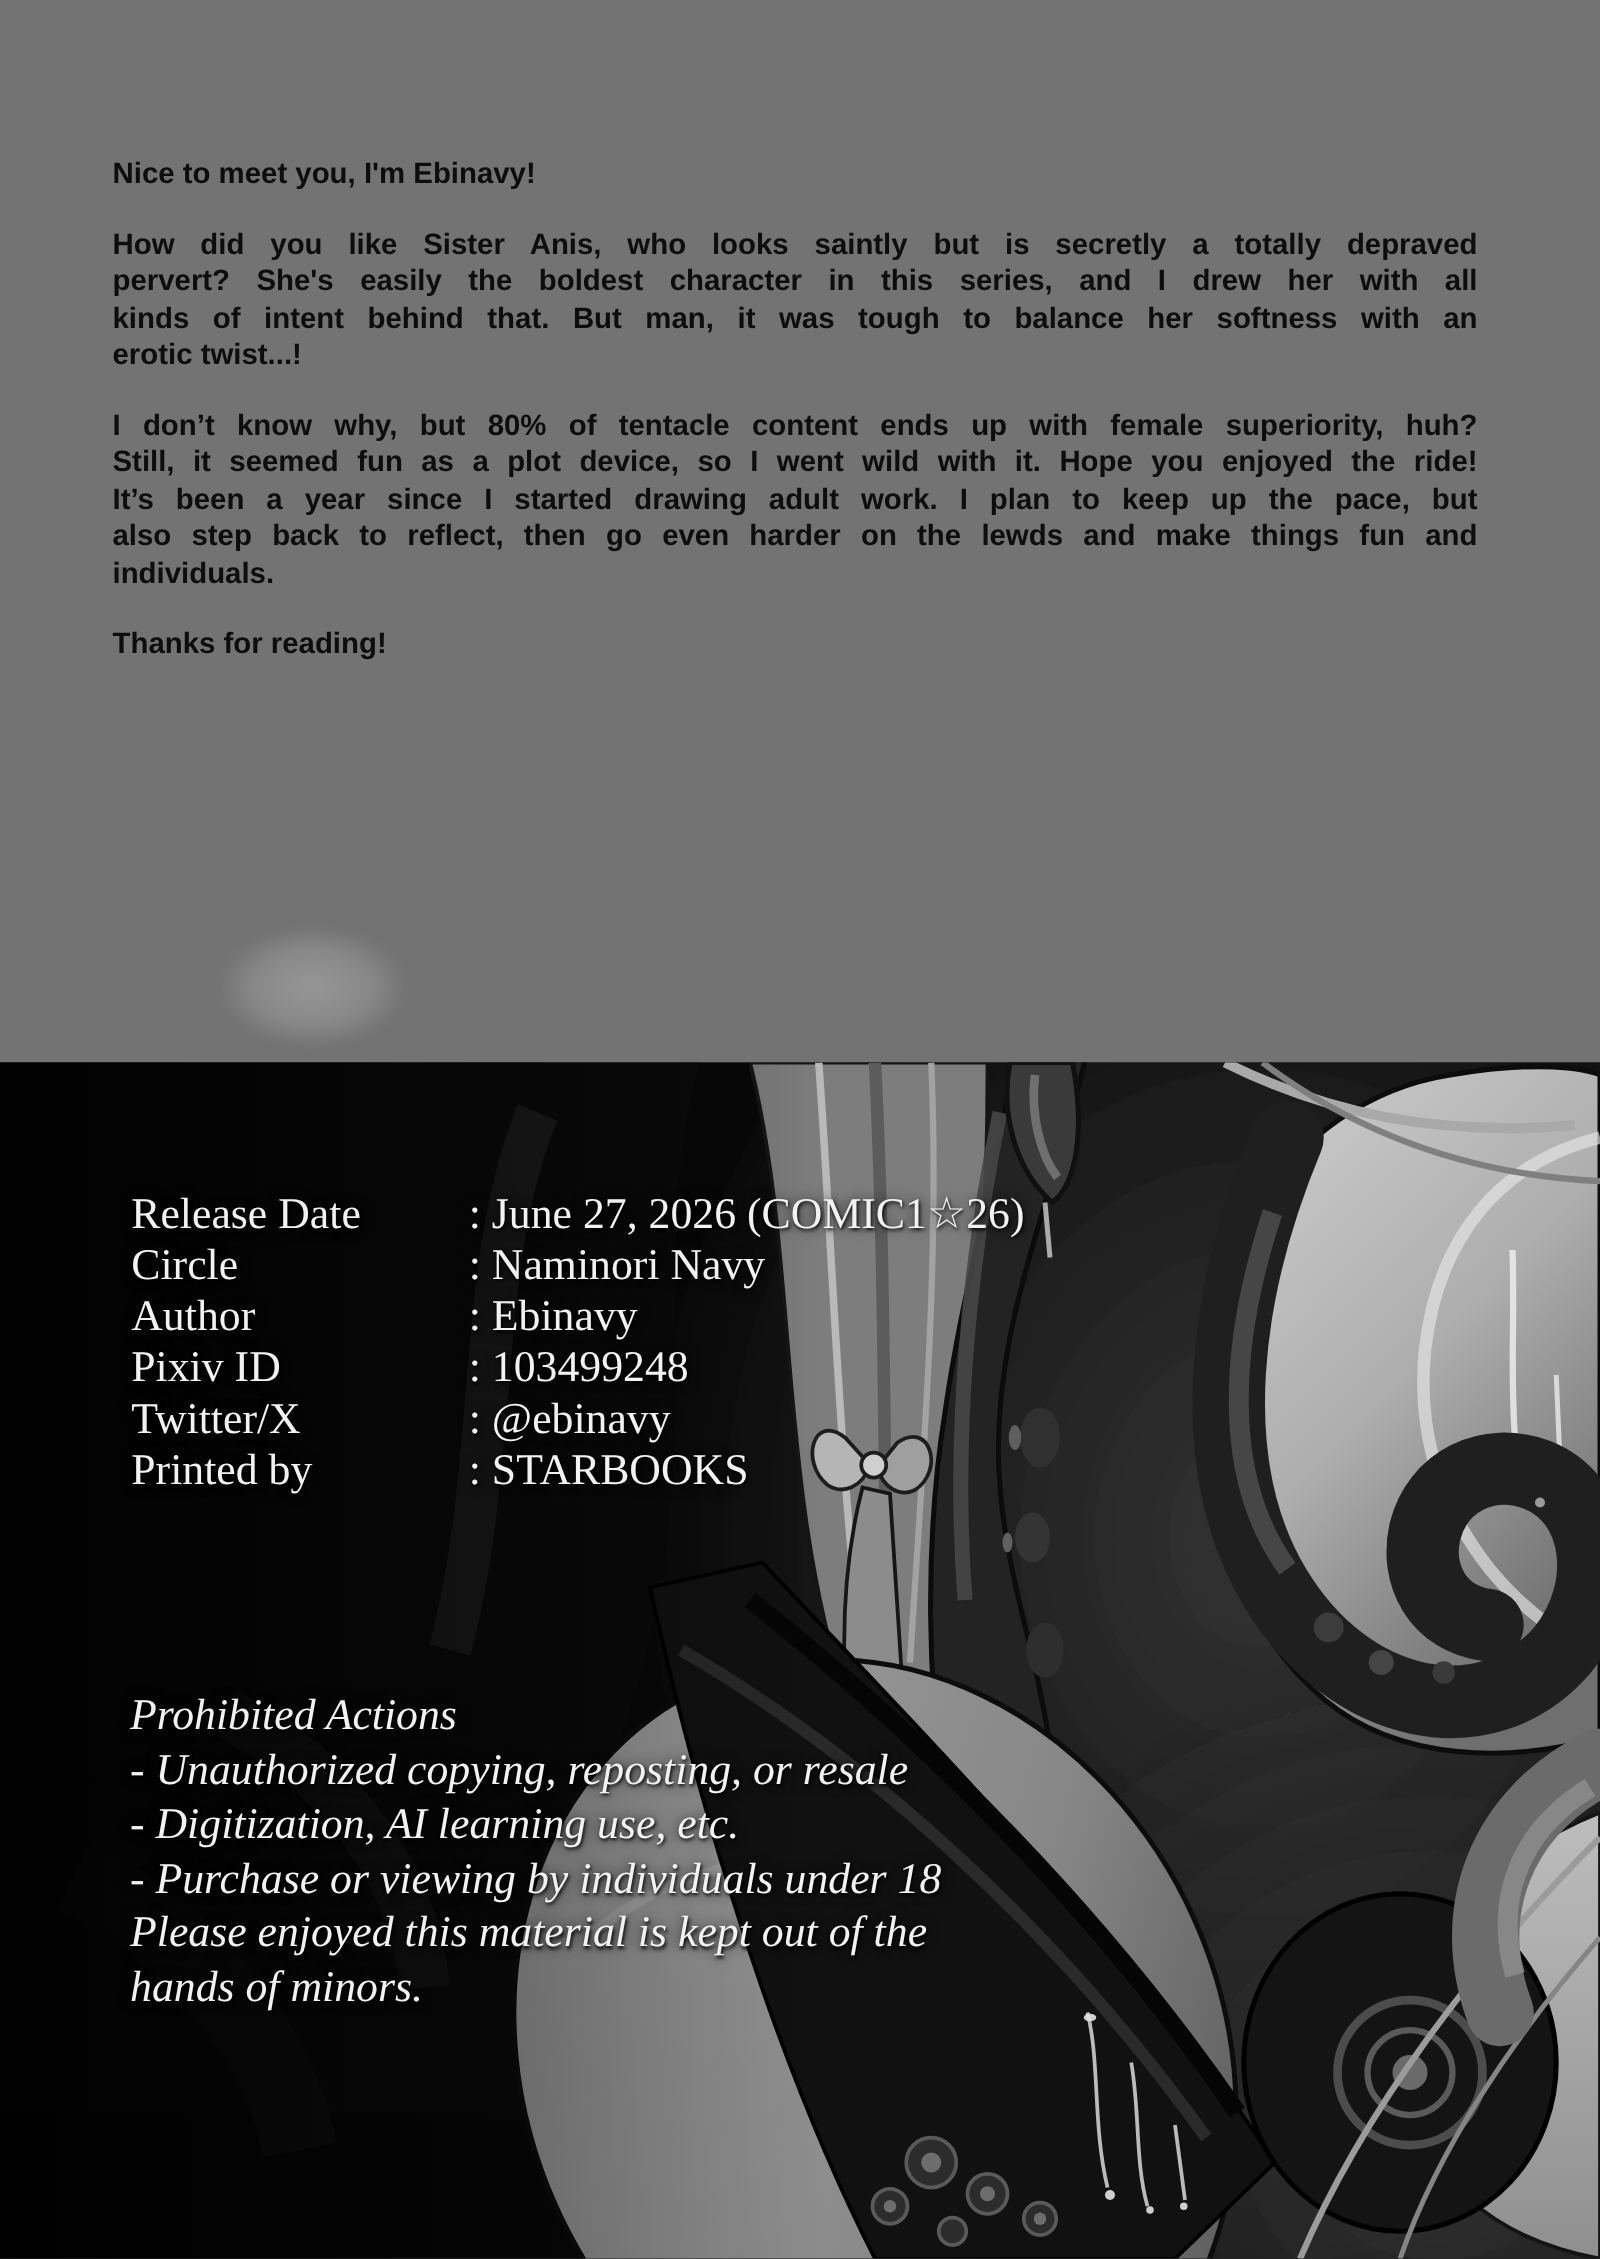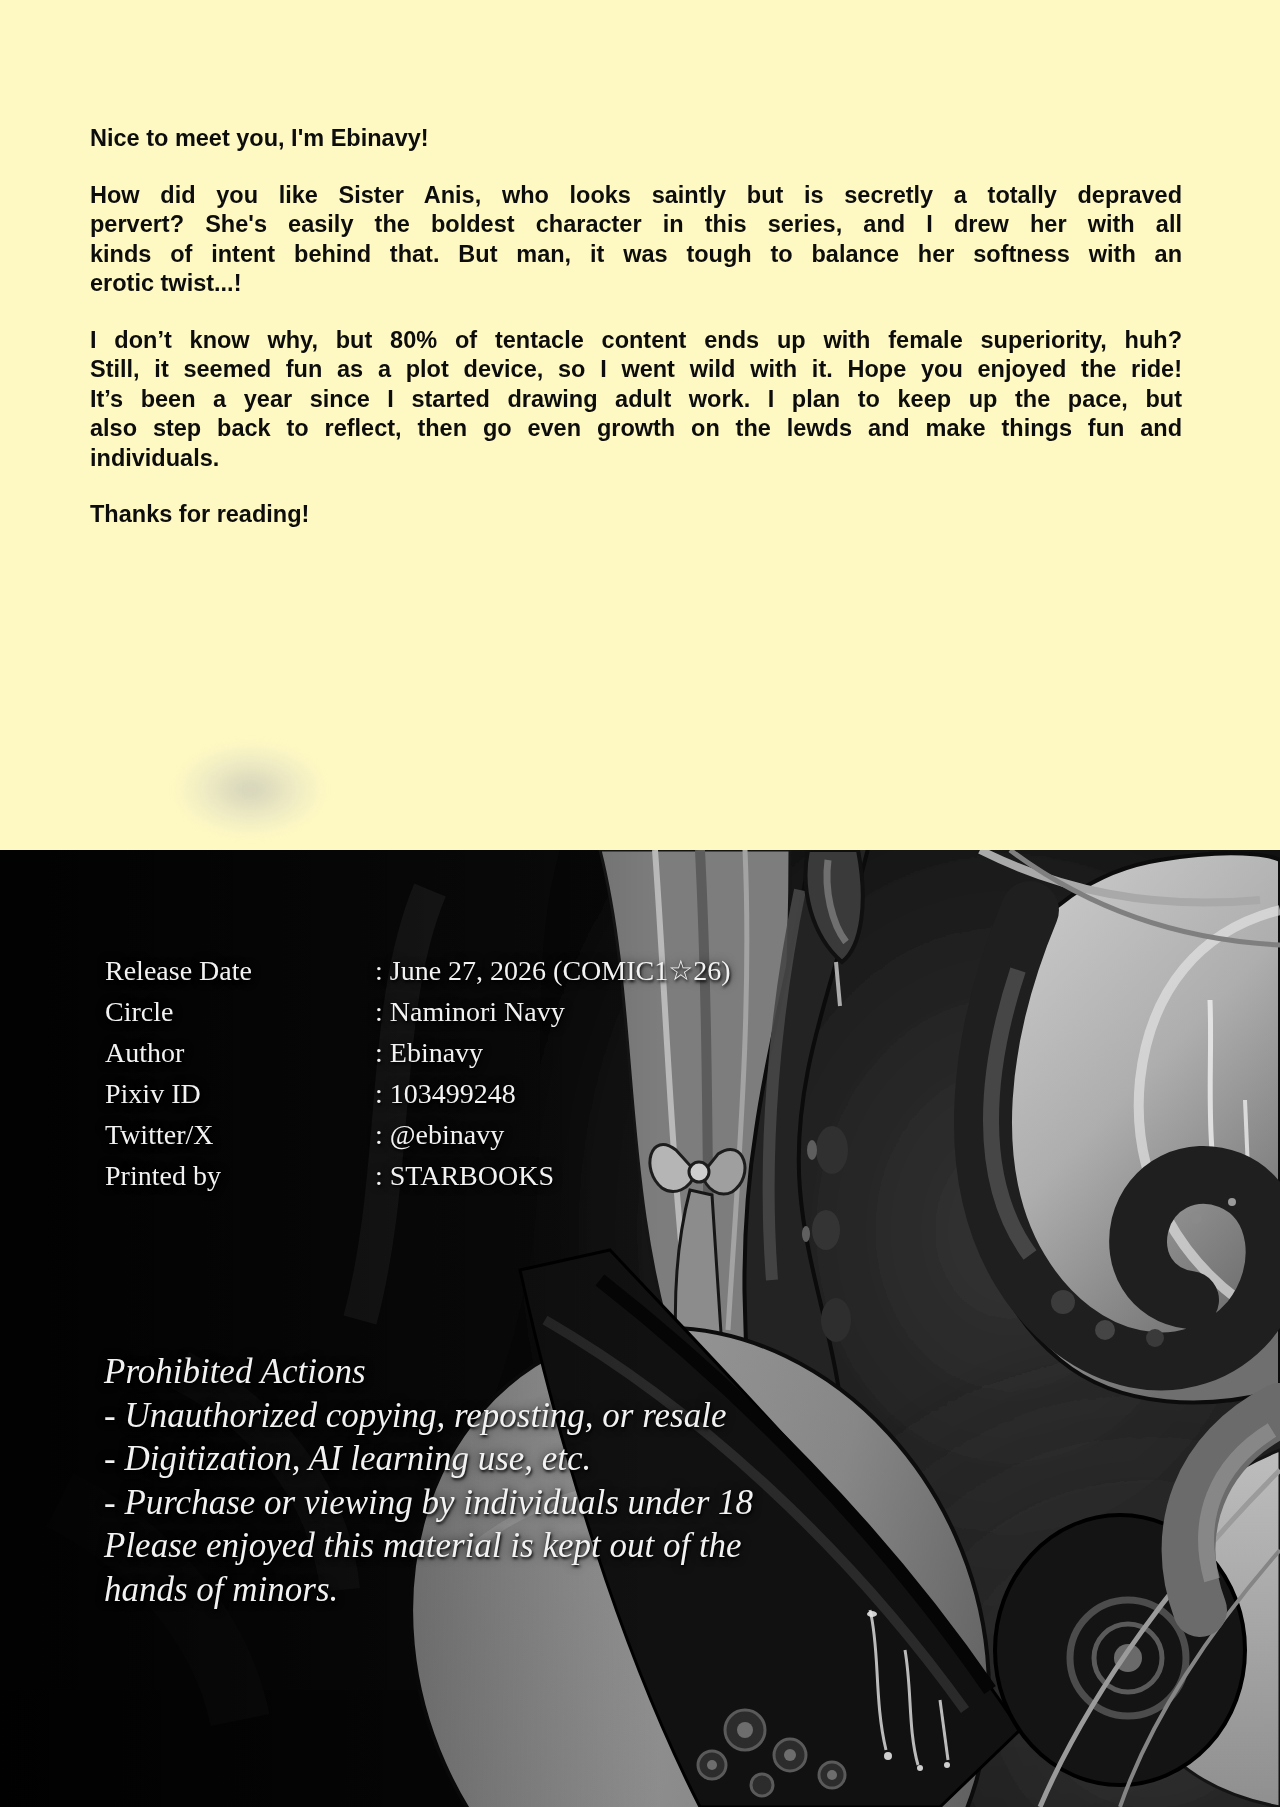--- a/index.html
+++ b/index.html
@@ -1,19 +1,19 @@
 <!DOCTYPE html>
 <html><head>
 <meta charset="utf-8">
 <style>
   html,body{margin:0;padding:0;background:#222;}
   .page{
     position:relative;
     width:1280px;height:1807px;
-    background:#fef9c3;
+    background:#737373;
     overflow:hidden;
     font-family:"Liberation Sans",sans-serif;
   }
 
   
   .afterword{
     position:absolute;
     left:90px;top:124px;width:1092px;
     color:#0d0d0d;
     font-weight:700;
@@ -36,21 +36,21 @@
   
   .colophon{
     position:absolute;left:0;top:850px;width:1280px;height:957px;
     background:#000;
     color:#f2f2f2;
     font-family:"Liberation Serif",serif;
   }
   .illus{position:absolute;left:0;top:0;width:100%;height:100%;}
 
   .credits{position:absolute;left:105px;top:100px;width:900px;}
-  .credit-row{display:flex;font-size:28px;line-height:41px;
+  .credit-row{display:flex;font-size:35px;line-height:41px;
     text-shadow:1px 2px 3px rgba(0,0,0,.95),0 0 10px rgba(0,0,0,.7);}
   .credit-label{width:270px;flex:0 0 auto;}
   .credit-value{flex:1;}
 
   .prohibited{position:absolute;left:104px;top:500px;width:740px;
     font-size:35px;line-height:43.5px;
     text-shadow:1px 2px 3px rgba(0,0,0,.95),0 0 10px rgba(0,0,0,.7);}
   .prohibited div{margin:0;font-style:italic;}
 </style>
 </head>
@@ -65,21 +65,21 @@
     <div class="para">
       <div class="line jl">How did you like Sister Anis, who looks saintly but is secretly a totally depraved</div>
       <div class="line jl">pervert? She's easily the boldest character in this series, and I drew her with all</div>
       <div class="line jl">kinds of intent behind that. But man, it was tough to balance her softness with an</div>
       <div class="line ll">erotic twist...!</div>
     </div>
     <div class="para">
       <div class="line jl">I don’t know why, but 80% of tentacle content ends up with female superiority, huh?</div>
       <div class="line jl">Still, it seemed fun as a plot device, so I went wild with it. Hope you enjoyed the ride!</div>
       <div class="line jl">It’s been a year since I started drawing adult work. I plan to keep up the pace, but</div>
-      <div class="line jl">also step back to reflect, then go even growth on the lewds and make things fun and</div>
+      <div class="line jl">also step back to reflect, then go even harder on the lewds and make things fun and</div>
       <div class="line ll">individuals.</div>
     </div>
     <div class="para">
       <div class="line ll">Thanks for reading!</div>
     </div>
   </div>
 
   <div class="smudge"></div>
 
   <div class="colophon">

